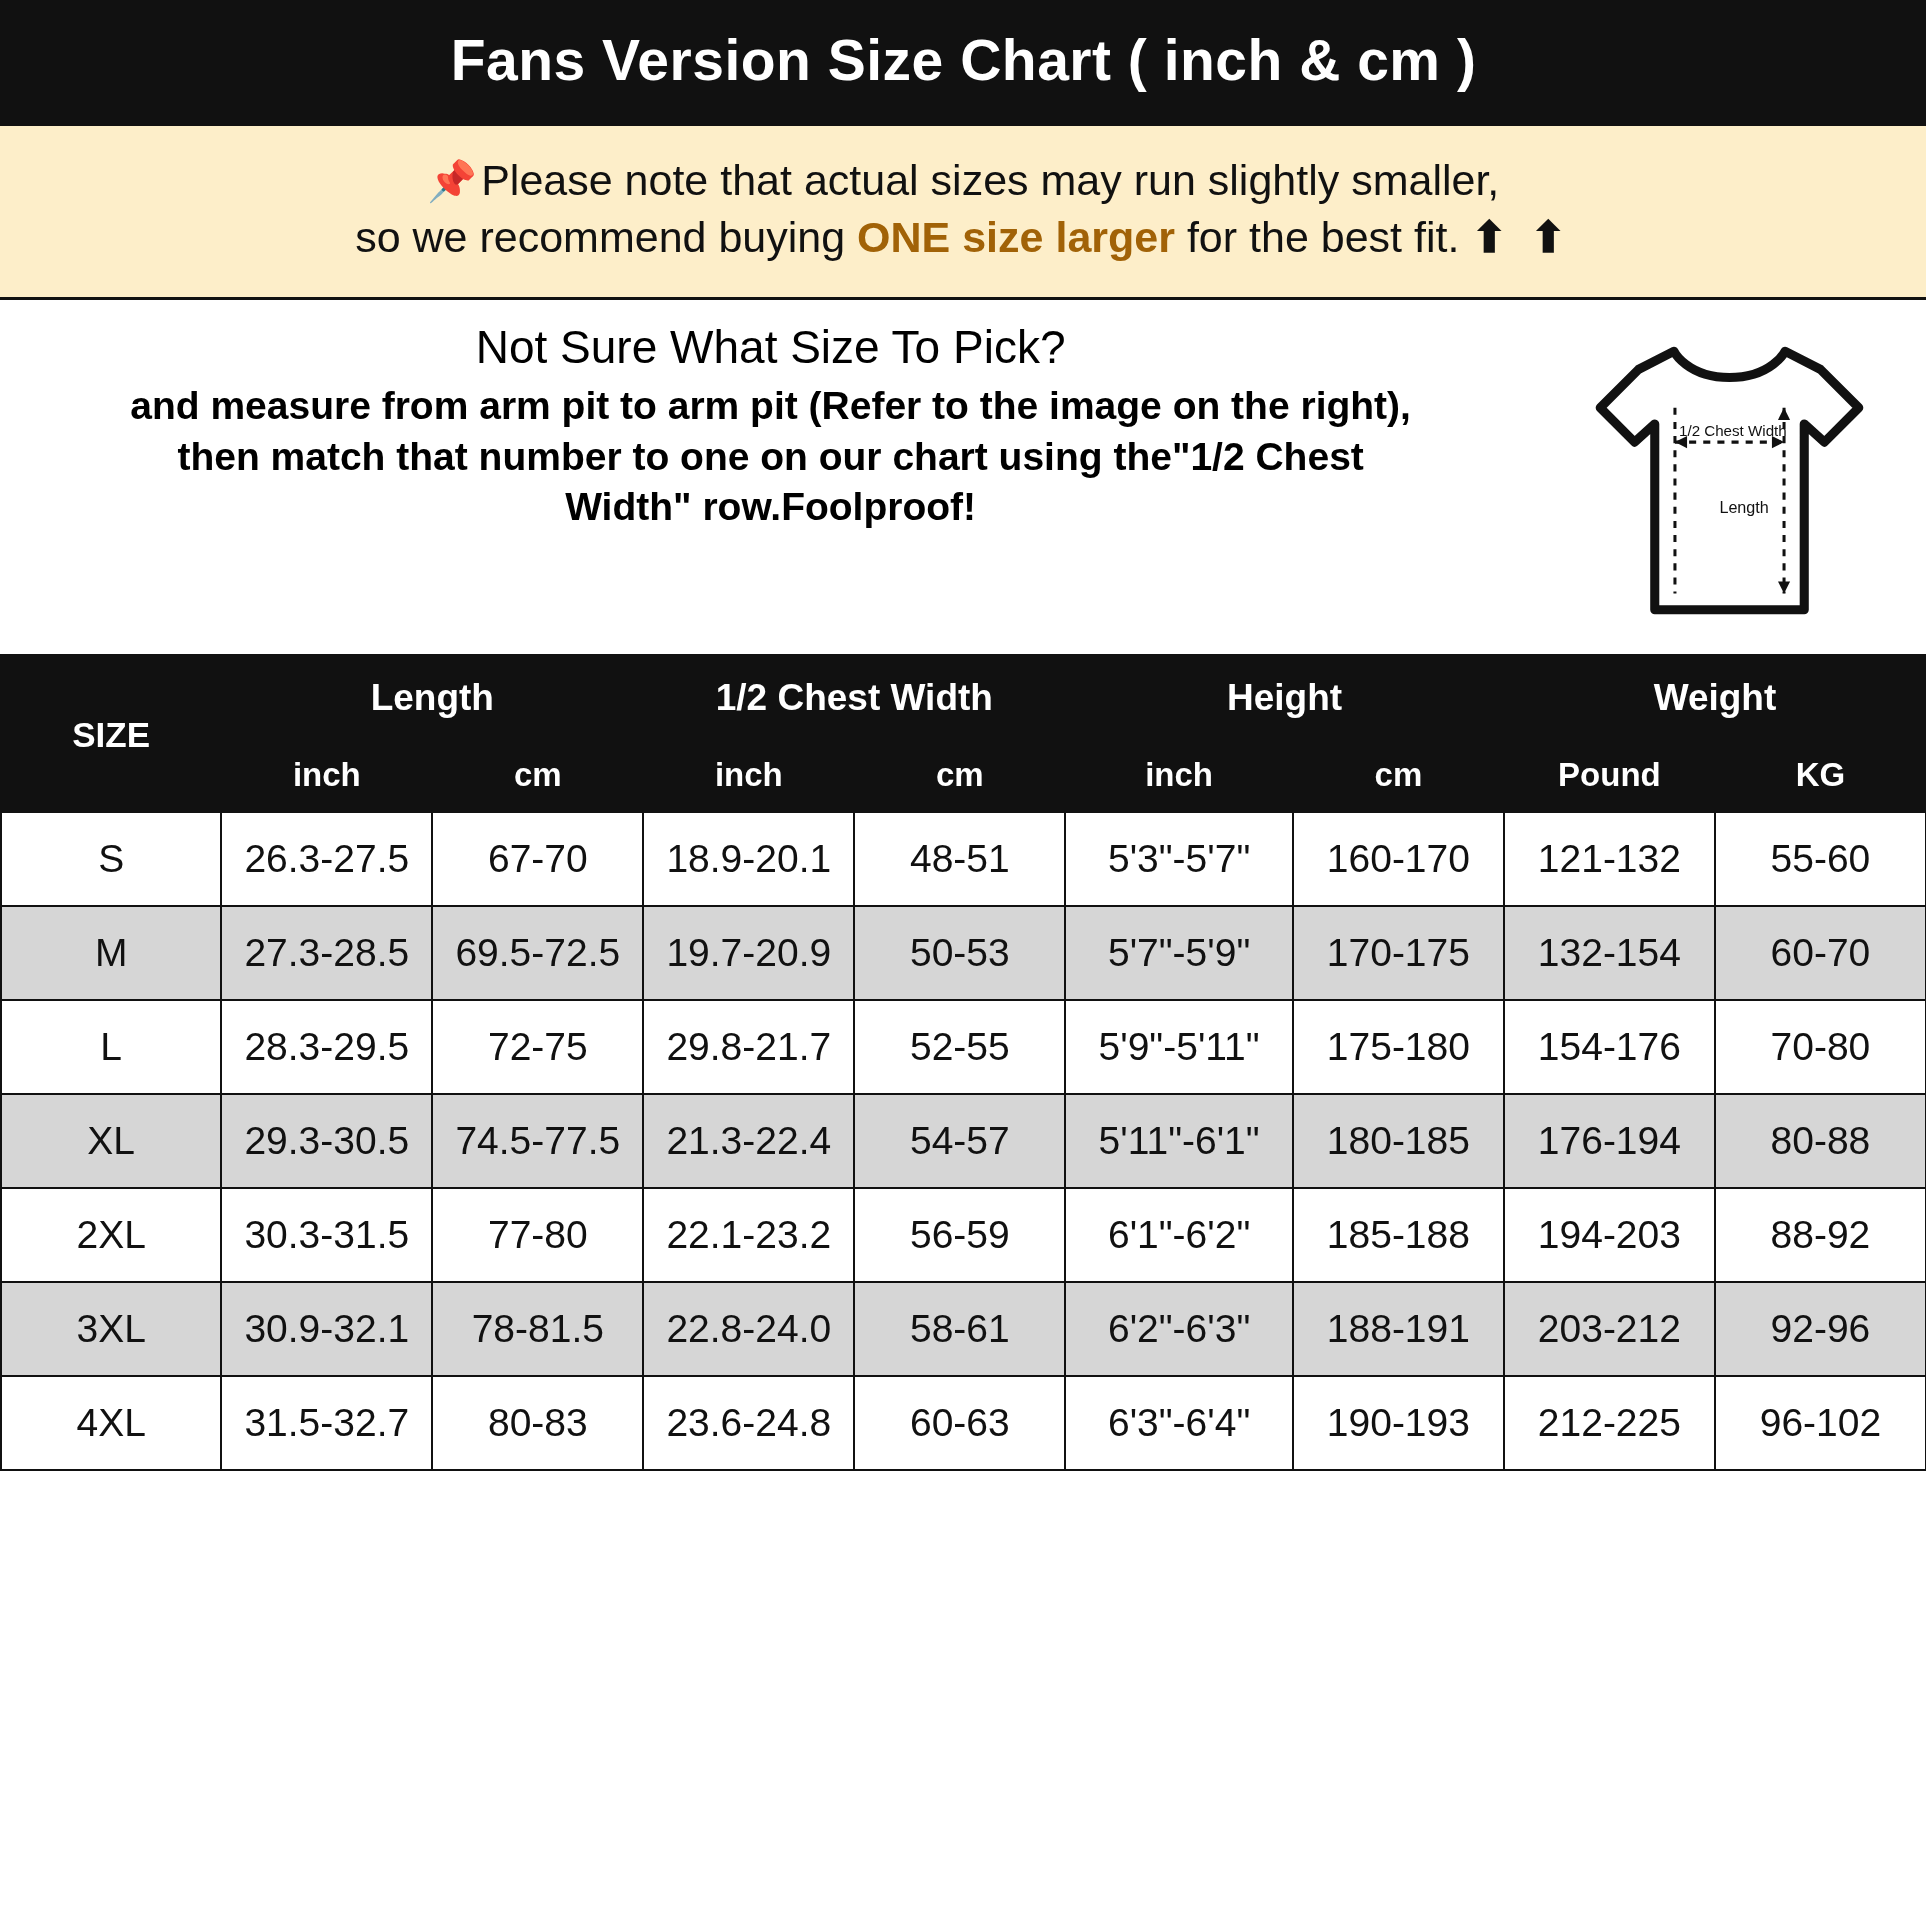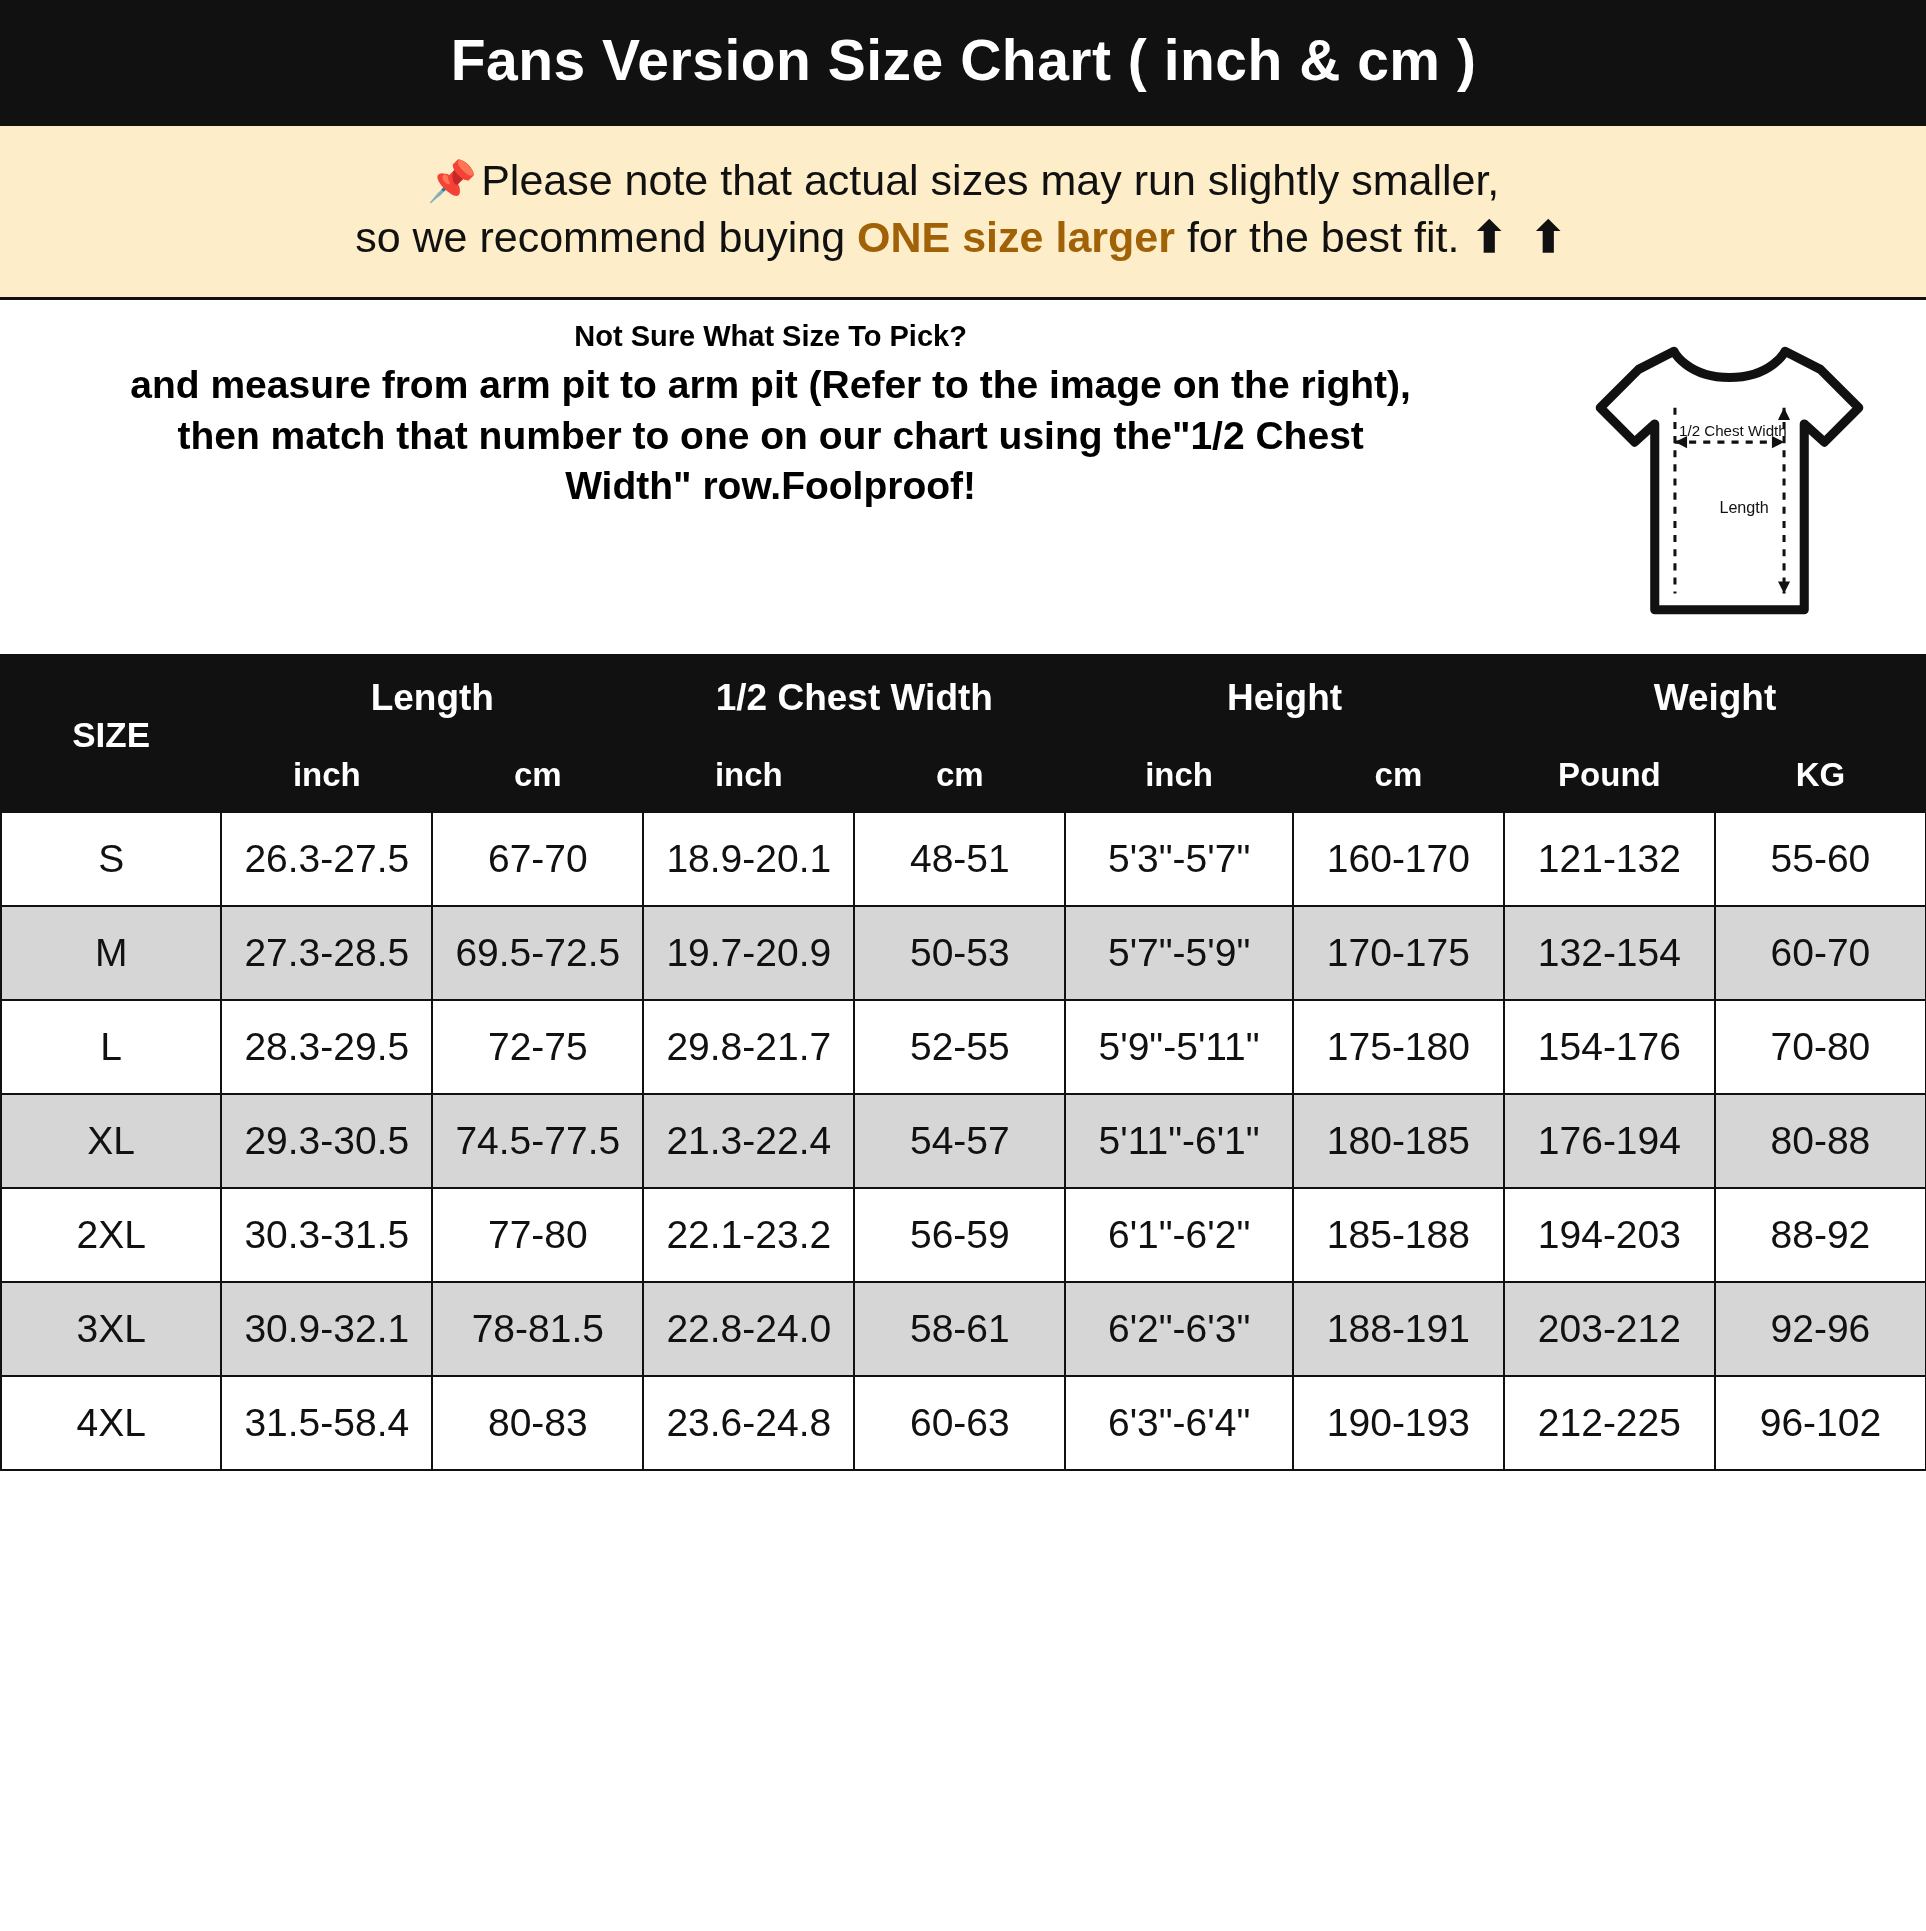--- a/index.html
+++ b/index.html
@@ -66,22 +66,22 @@
     padding: 20px 0 22px 0;
     background: #ffffff;
     border-bottom: 3.7px solid #111111;
   }
   .help-text {
     flex: 1 1 auto;
     text-align: center;
     padding: 0 9.2px 0 18.4px;
   }
   .help-heading {
-    font-size: 29px;
-    font-weight: bold;
+    font-size: 46px;
+    font-weight: normal;
     margin-bottom: 7.3px;
   }
   .help-body {
     font-size: 39px;
     font-weight: bold;
     line-height: 1.30;
   }
   .shirt-wrap {
     flex: 0 0 395px;
     display: flex;
@@ -269,21 +269,21 @@
         <td>78-81.5</td>
         <td>22.8-24.0</td>
         <td>58-61</td>
         <td>6'2"-6'3"</td>
         <td>188-191</td>
         <td>203-212</td>
         <td>92-96</td>
       </tr>
       <tr>
         <td class="size-cell">4XL</td>
-        <td>31.5-58.4</td>
+        <td>31.5-32.7</td>
         <td>80-83</td>
         <td>23.6-24.8</td>
         <td>60-63</td>
         <td>6'3"-6'4"</td>
         <td>190-193</td>
         <td>212-225</td>
         <td>96-102</td>
       </tr>
     </tbody>
   </table>

